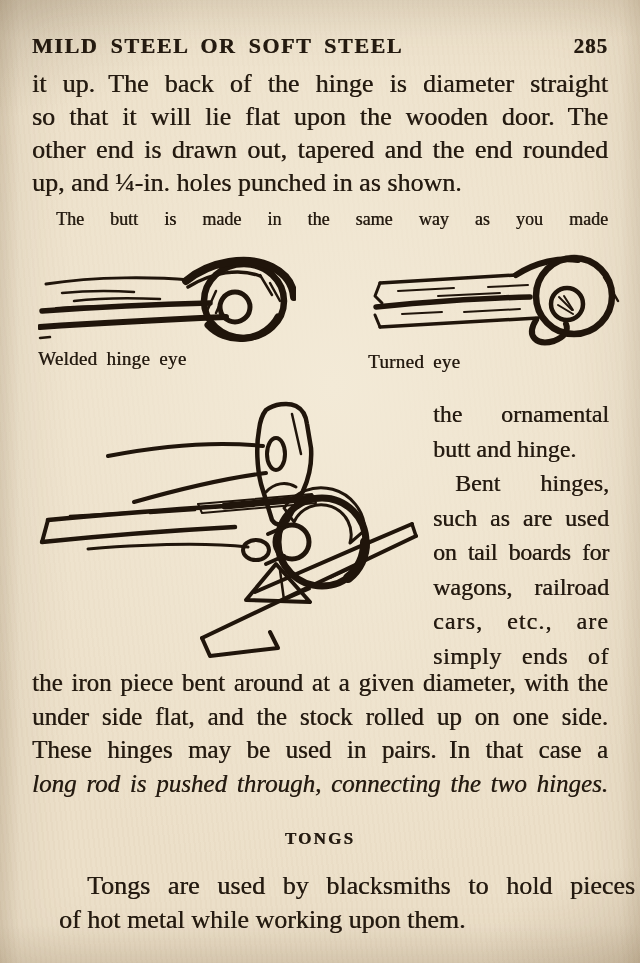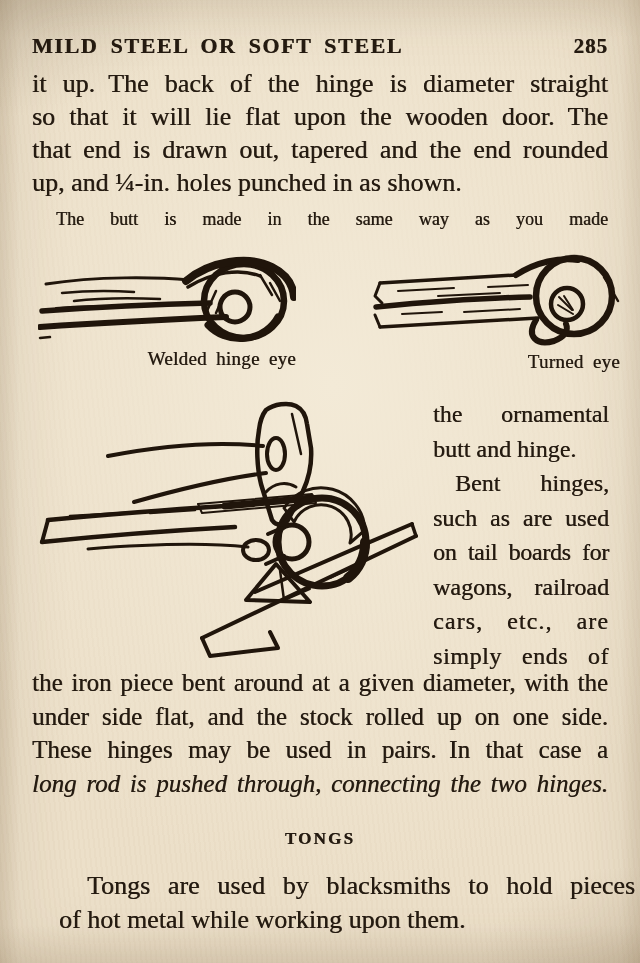--- a/index.html
+++ b/index.html
@@ -33,21 +33,21 @@
     font-size:21px; font-weight:bold; letter-spacing:1px;
   }
 
   
   .tline{ text-align:justify; text-align-last:justify; white-space:nowrap; }
   .tline.natural{ text-align:left; text-align-last:left; }
   .para1{ position:absolute; top:67px; left:32px; width:576px; font-size:26px; line-height:33px; }
   .para2{ position:absolute; top:203px; left:32px; width:576px; font-size:18px; line-height:33px; }
   .para2 .l1{ text-indent:24px; }
 
-  .caption{ position:absolute; text-align:right; font-size:19px; word-spacing:4px; letter-spacing:0.3px; }
+  .caption{ position:absolute; text-align:left; font-size:19px; word-spacing:4px; letter-spacing:0.3px; }
   .cap-welded{ left:38px; top:348px; width:258px; }
   .cap-turned{ left:368px; top:351px; width:252px; }
 
   .side{ position:absolute; left:433px; top:397px; width:176px; font-size:24px; line-height:34.5px; }
   .side .l2{ text-align:left; text-align-last:left; }
   .side .l3{ text-indent:22px; }
   .side .l5{ word-spacing:-5px; letter-spacing:-0.3px; }
   .side .l7{ letter-spacing:1.1px; }
   .side .l8{ letter-spacing:0.6px; }
 
@@ -78,21 +78,21 @@
 <div class="page ink">
 
   <div class="header">
     <div class="title">MILD STEEL OR SOFT STEEL</div>
     <div class="pagenum">285</div>
   </div>
 
   <div class="para1">
     <div class="tline">it up. The back of the hinge is diameter straight</div>
     <div class="tline">so that it will lie flat upon the wooden door. The</div>
-    <div class="tline">that end is drawn out, tapered and the end rounded</div>
+    <div class="tline">other end is drawn out, tapered and the end rounded</div>
     <div class="tline natural">up, and ¼-in. holes punched in as shown.</div>
   </div>
 
   <div class="para2">
     <div class="tline l1">The butt is made in the same way as you made</div>
   </div>
 
   <div class="fig fig-welded">
     <svg viewBox="0 0 258 95">
       <path d="M8,31 C60,23 118,24 152,27" stroke-width="3"></path>

